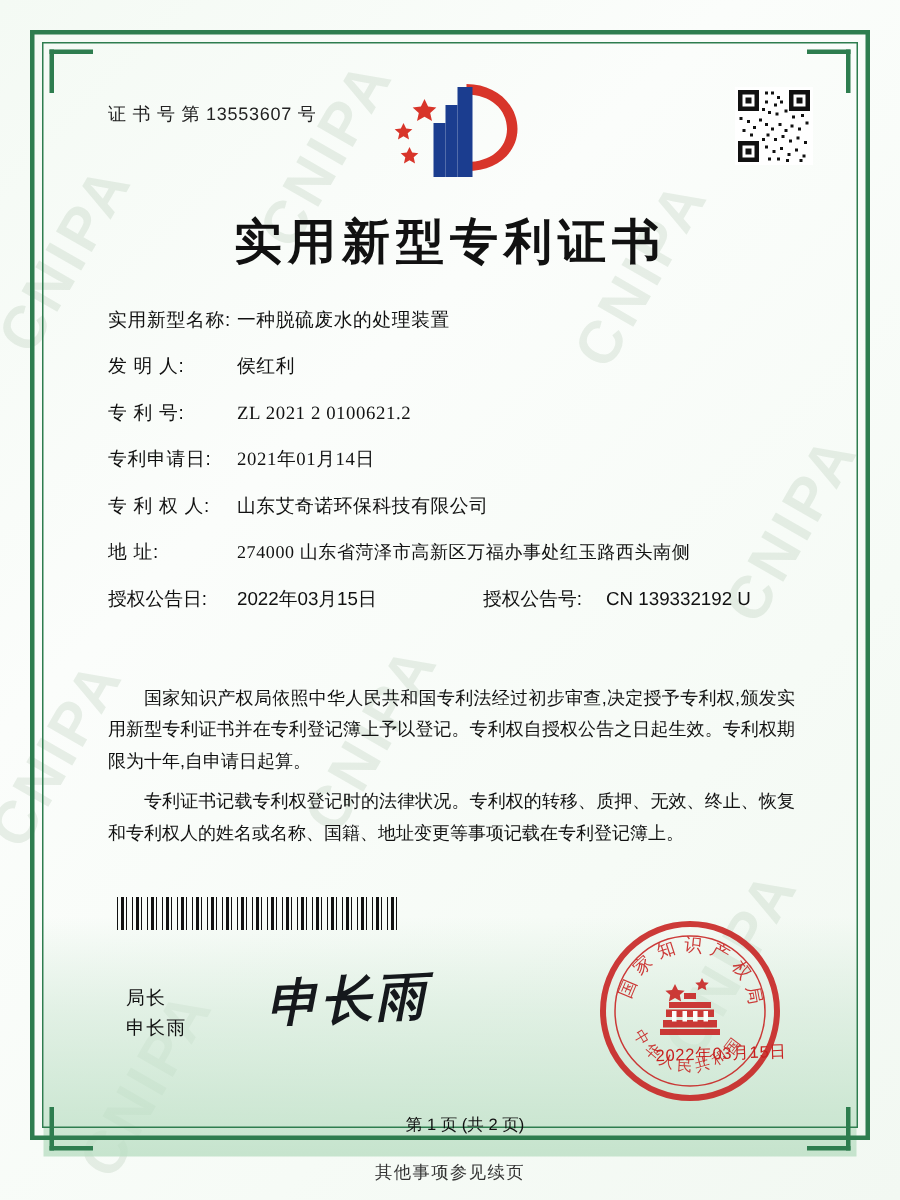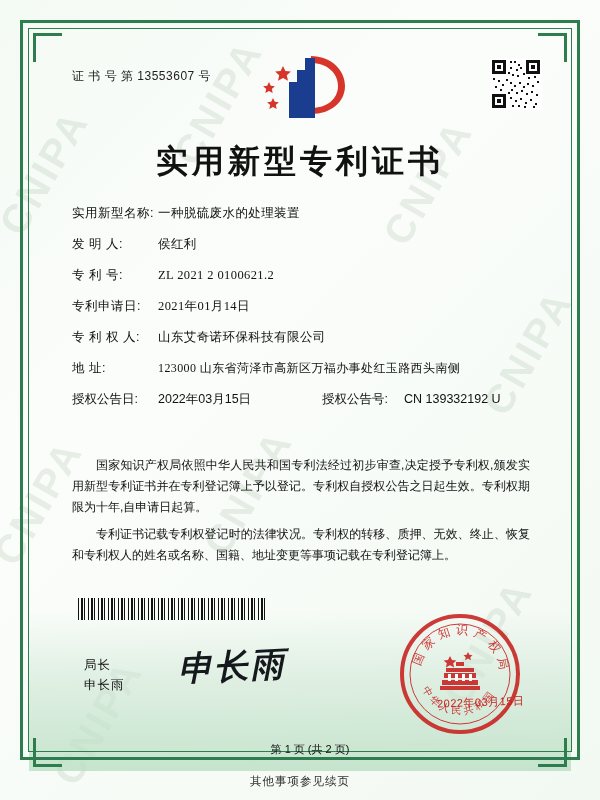--- a/index.html
+++ b/index.html
@@ -360,21 +360,21 @@
     <div class="row">
       <span class="lbl">专利申请日:</span>
       <span class="val">2021年01月14日</span>
     </div>
     <div class="row">
       <span class="lbl">专 利 权 人:</span>
       <span class="val">山东艾奇诺环保科技有限公司</span>
     </div>
     <div class="row">
       <span class="lbl">地 址:</span>
-      <span class="val small">123000 山东省菏泽市高新区万福办事处红玉路西头南侧</span>
+      <span class="val small">274000 山东省菏泽市高新区万福办事处红玉路西头南侧</span>
     </div>
     <div class="row-split">
       <span class="seg first">
         <span class="lbl">授权公告日:</span>
         <span class="val">2022年03月15日</span>
       </span>
       <span class="seg">
         <span class="lbl2">授权公告号:</span>
         <span class="val">CN 139332192 U</span>
       </span>

